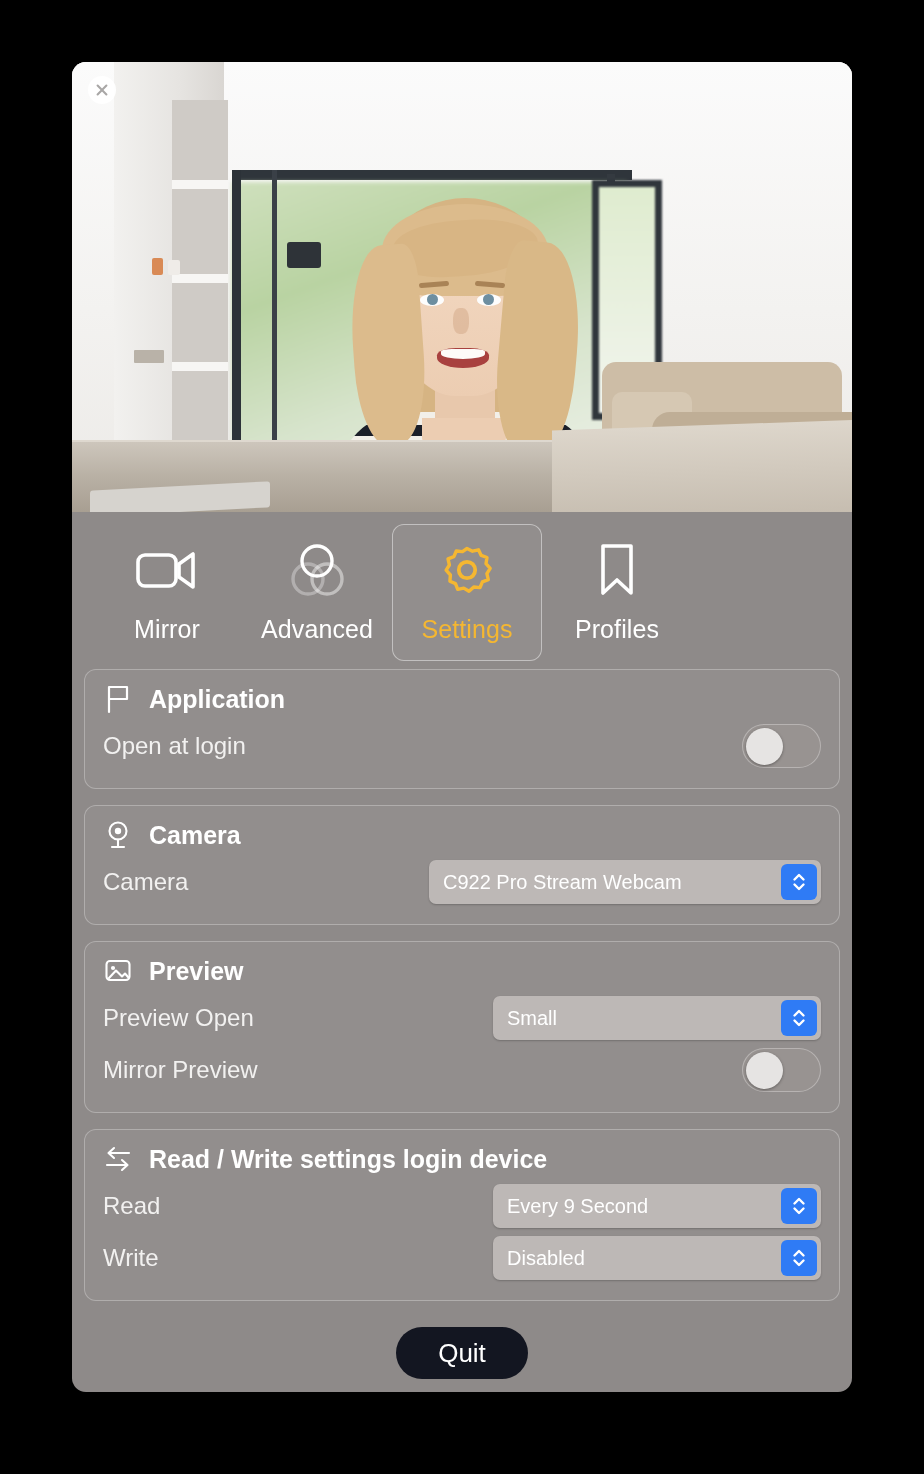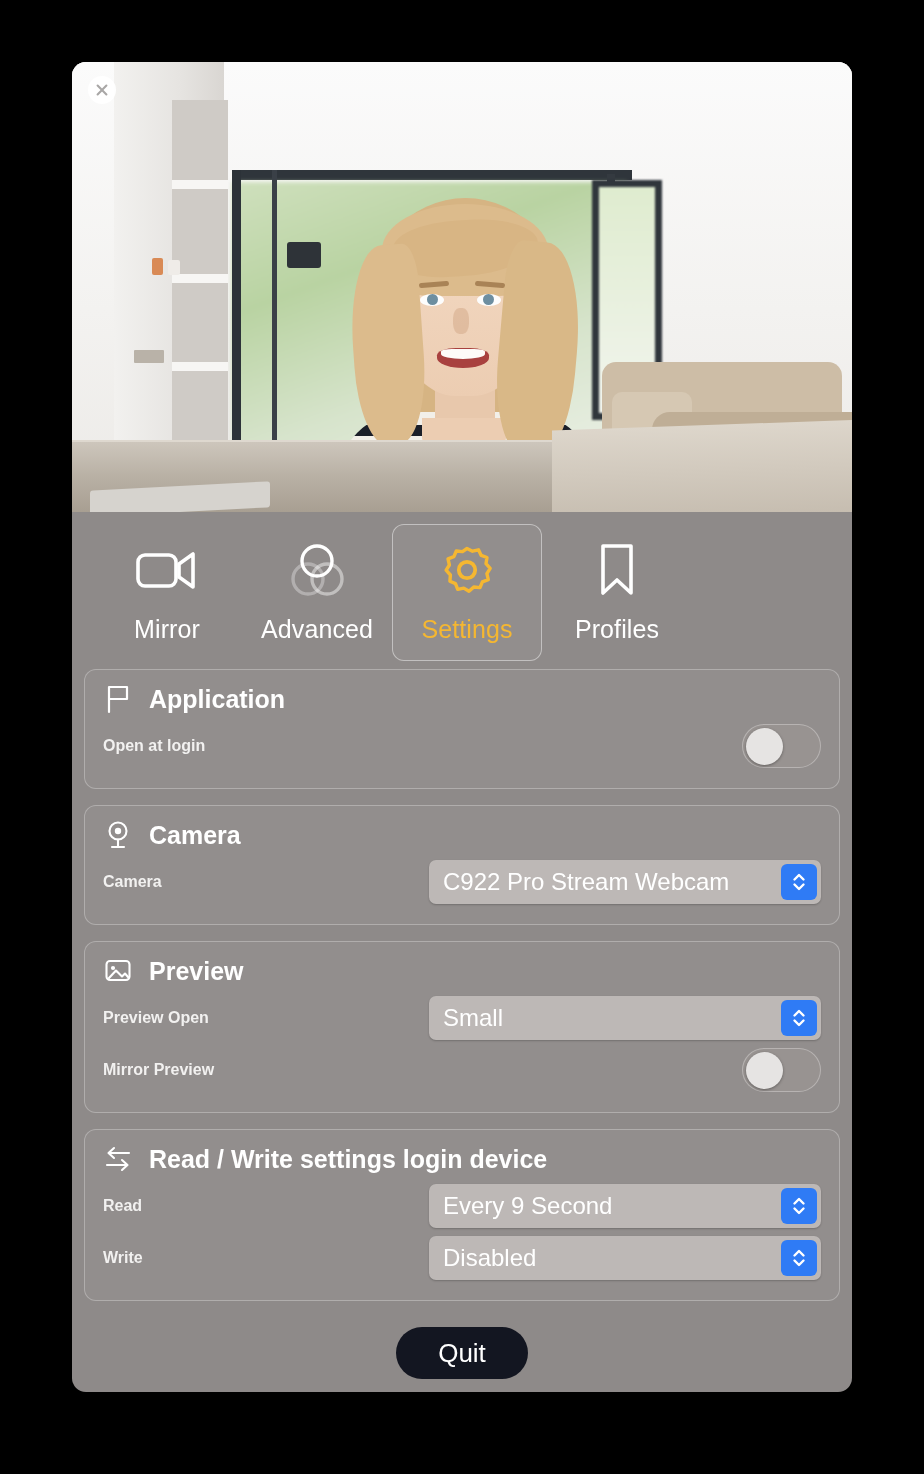--- a/index.html
+++ b/index.html
@@ -247,21 +247,21 @@
     display: flex; align-items: center; gap: 16px;
     margin-bottom: 6px;
   }
   .card-head .chicon { width: 30px; height: 30px; display: flex; align-items: center; justify-content: center; }
   .card-title { font-size: 25px; font-weight: bold; color: #ffffff; }
 
   .row {
     display: flex; align-items: center; justify-content: space-between;
     min-height: 52px;
   }
-  .row-label { font-size: 16px; color: #f2f1f0; font-weight: bold; }
+  .row-label { font-size: 24px; color: #f2f1f0; }
 
   
   .toggle {
     width: 79px; height: 44px; border-radius: 22px;
     background: #989391; border: 1px solid rgba(255,255,255,0.30);
     position: relative; cursor: pointer; flex: none;
   }
   .toggle .knob {
     position: absolute; top: 3px; left: 3px;
     width: 37px; height: 37px; border-radius: 50%;
@@ -272,33 +272,33 @@
   
   .popup {
     position: relative; height: 44px; border-radius: 7px;
     background: #bdb8b6;
     display: flex; align-items: center;
     padding: 0 52px 0 14px;
     cursor: pointer; flex: none;
     box-shadow: 0 1px 2px rgba(0,0,0,0.22);
   }
   .popup .ptext {
-    font-size: 24px; color: #ffffff; white-space: nowrap;
+    font-size: 20px; color: #ffffff; white-space: nowrap;
     overflow: hidden; text-overflow: ellipsis;
   }
   .popup .chev {
     position: absolute; right: 4px; top: 4px;
     width: 36px; height: 36px; border-radius: 6px;
     background: #2f7bf5;
     display: flex; align-items: center; justify-content: center;
   }
   .popup .chev svg { width: 16px; height: 22px; display: block; }
 
   .popup.w-camera { width: 392px; }
-  .popup.w-wide   { width: 392px; margin-left: 26px; }
+  .popup.w-wide   { width: 328px; margin-left: 26px; }
 
   
   .footer { display: flex; justify-content: center; padding: 10px 0 22px 0; }
   .quit-btn {
     background: #131621; color: #ffffff;
     border: none; border-radius: 26px;
     padding: 0 42px; height: 52px;
     font-size: 26px; cursor: pointer;
     font-family: "Liberation Sans", sans-serif;
   }

